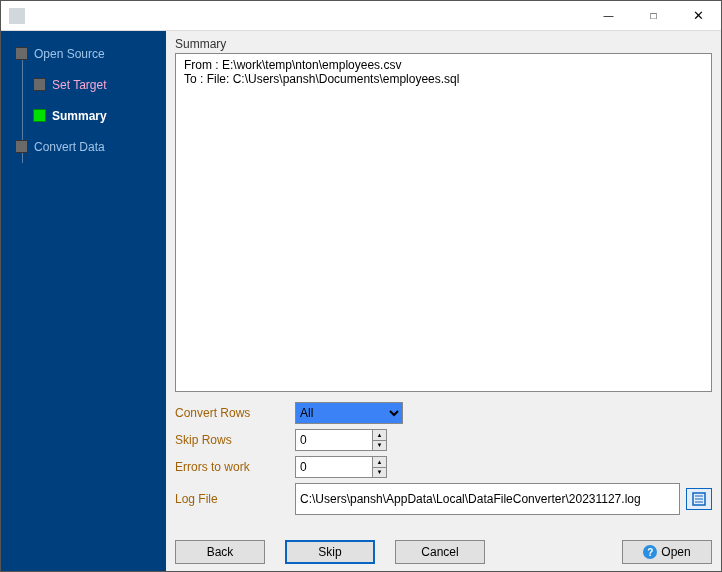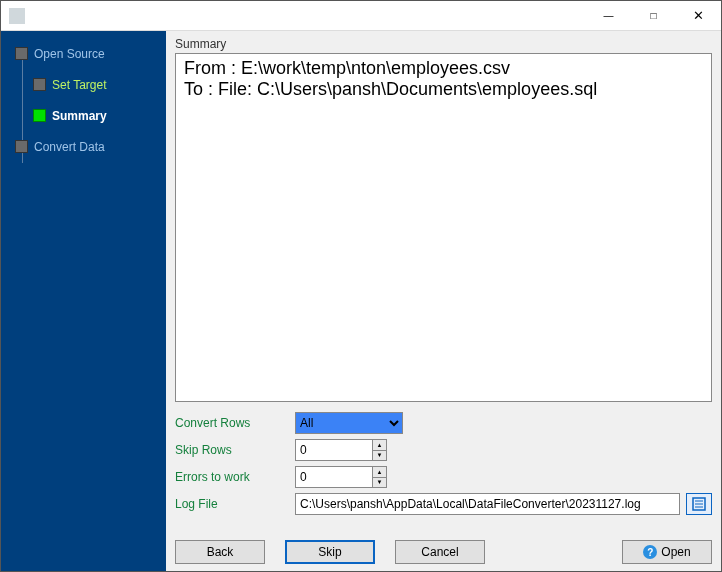--- a/index.html
+++ b/index.html
@@ -66,53 +66,53 @@
     .step.sub { padding-left: 32px; }
     .step .bullet {
       width: 13px; height: 13px;
       background: #6a6a6a;
       border: 1px solid #333;
       margin-right: 6px;
       z-index: 1;
     }
     .step.active { font-weight: bold; }
     .step.active .bullet { background: #00e000; border-color: #008800; }
-    .step .label { color: #bef264; }
+    .step .label { color: #f9a8d4; }
     .step.active .label { color: #fff; }
     .step:not(.sub):not(.active) .label { color: #9fc4e8; }
     
     .content {
       flex: 1;
       background: #f0f0f0;
       padding: 6px 9px 8px 9px;
       display: flex;
       flex-direction: column;
     }
     .section-label {
       color: #333;
       margin-bottom: 2px;
     }
     .summary-box {
       background: #fff;
       border: 1px solid #888;
       flex: 1;
       padding: 4px 8px;
       white-space: pre;
-      font-size: 18px;
+      font-size: 12px;
       margin-bottom: 10px;
       min-height: 300px;
     }
     .field-row {
       display: flex;
       align-items: center;
       margin-bottom: 5px;
     }
     .field-label {
       width: 120px;
-      color: #15803d;
+      color: #a16207;
     }
     select.control {
       width: 108px;
       height: 22px;
       border: 1px solid #888;
       background: #3b82f6;
       font-family: inherit;
       font-size: 12px;
     }
     .spinner-wrapper {
@@ -139,21 +139,21 @@
       flex:1;
       display:flex;align-items:center;justify-content:center;
       font-size: 6px;
       background: #e8e8e8;
       border-bottom: 1px solid #888;
       cursor: pointer;
     }
     .spin:last-child { border-bottom: none; }
     .logfile {
       flex: 1;
-      height: 22px;
+      height: 32px;
       border: 1px solid #888;
       background: #fff;
       padding: 0 4px;
       font-family: inherit;
       font-size: 12px;
     }
     .browse-btn {
       width: 26px; height: 22px;
       margin-left: 6px;
       border: 1px solid #0a64c2;

